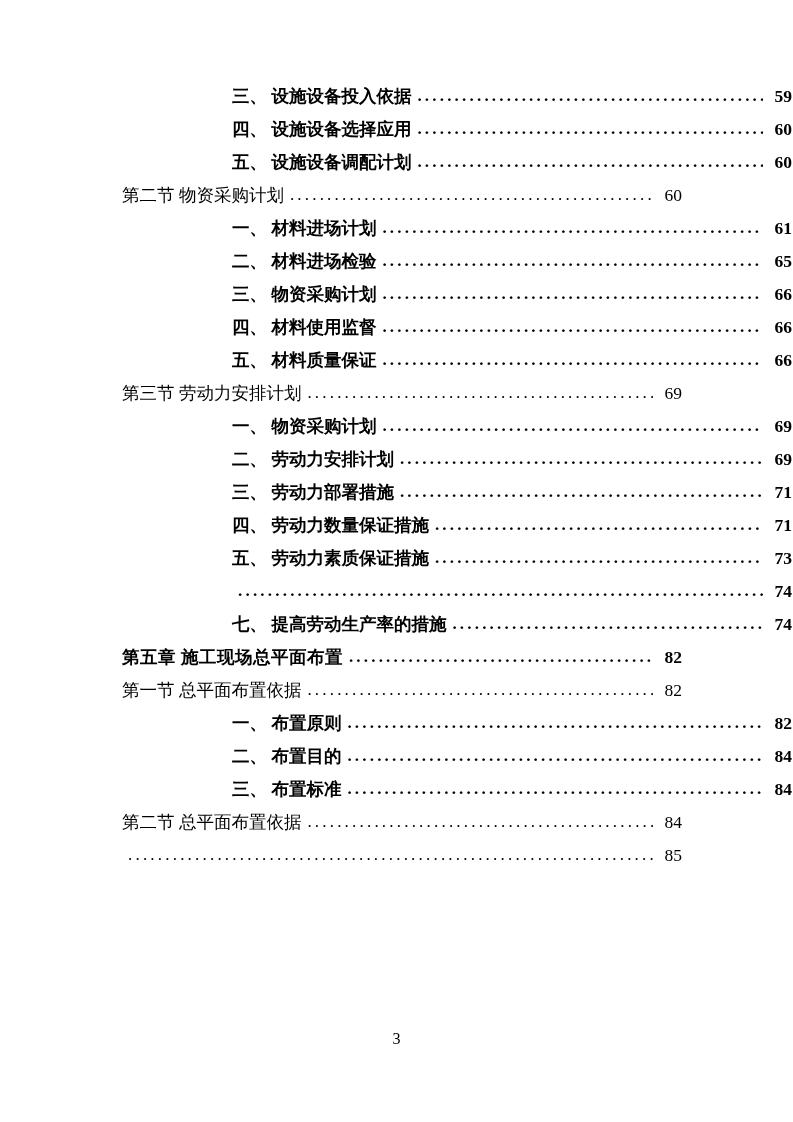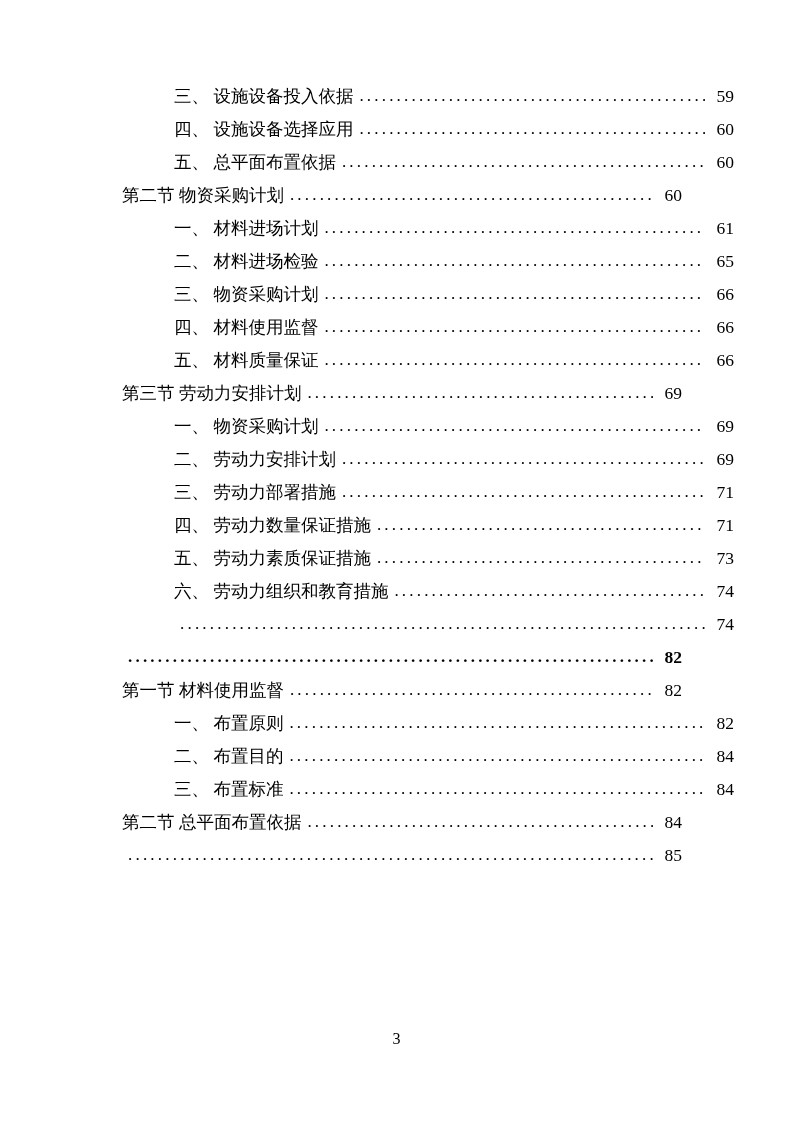--- a/index.html
+++ b/index.html
@@ -51,21 +51,21 @@
   }
   .toc-entry .page-no {
     flex: 0 0 auto;
     text-align: right;
     min-width: 24px;
     font-family: "Liberation Serif", "DejaVu Serif", serif;
   }
   
   .lvl-chapter { margin-left: 0px; font-weight: bold; }
   .lvl-section { }
-  .lvl-item    { margin-left: 52px; }
+  .lvl-item    { margin-left: 110px; font-weight: bold; }
 
   .lvl-chapter .label { letter-spacing: 0.5px; }
 
   .page-number {
     position: absolute;
     top: 1030px;
     left: 0;
     width: 793px;
     text-align: center;
     font-size: 16px;
@@ -82,21 +82,21 @@
         <span class="label">三、 设施设备投入依据</span>
         <span class="leader">...............................................................................</span>
         <span class="page-no">59</span>
       </div>
       <div class="toc-entry lvl-item">
         <span class="label">四、 设施设备选择应用</span>
         <span class="leader">...............................................................................</span>
         <span class="page-no">60</span>
       </div>
       <div class="toc-entry lvl-item">
-        <span class="label">五、 总平面布置依据</span>
+        <span class="label">五、 设施设备调配计划</span>
         <span class="leader">...............................................................................</span>
         <span class="page-no">60</span>
       </div>
       <div class="toc-entry lvl-section">
         <span class="label">第二节 物资采购计划</span>
         <span class="leader">...............................................................................</span>
         <span class="page-no">60</span>
       </div>
       <div class="toc-entry lvl-item">
         <span class="label">一、 材料进场计划</span>
@@ -147,34 +147,35 @@
         <span class="label">四、 劳动力数量保证措施</span>
         <span class="leader">...............................................................................</span>
         <span class="page-no">71</span>
       </div>
       <div class="toc-entry lvl-item">
         <span class="label">五、 劳动力素质保证措施</span>
         <span class="leader">...............................................................................</span>
         <span class="page-no">73</span>
       </div>
       <div class="toc-entry lvl-item">
-        <span class="label">六、 劳动力组织和教育措施</span>
         <span class="leader">...............................................................................</span>
         <span class="page-no">74</span>
       </div>
       <div class="toc-entry lvl-item">
+        <span class="label">七、 提高劳动生产率的措施</span>
         <span class="leader">...............................................................................</span>
         <span class="page-no">74</span>
       </div>
       <div class="toc-entry lvl-chapter">
+        <span class="label">第五章 施工现场总平面布置</span>
         <span class="leader">...............................................................................</span>
         <span class="page-no">82</span>
       </div>
       <div class="toc-entry lvl-section">
-        <span class="label">第一节 材料使用监督</span>
+        <span class="label">第一节 总平面布置依据</span>
         <span class="leader">...............................................................................</span>
         <span class="page-no">82</span>
       </div>
       <div class="toc-entry lvl-item">
         <span class="label">一、 布置原则</span>
         <span class="leader">...............................................................................</span>
         <span class="page-no">82</span>
       </div>
       <div class="toc-entry lvl-item">
         <span class="label">二、 布置目的</span>

